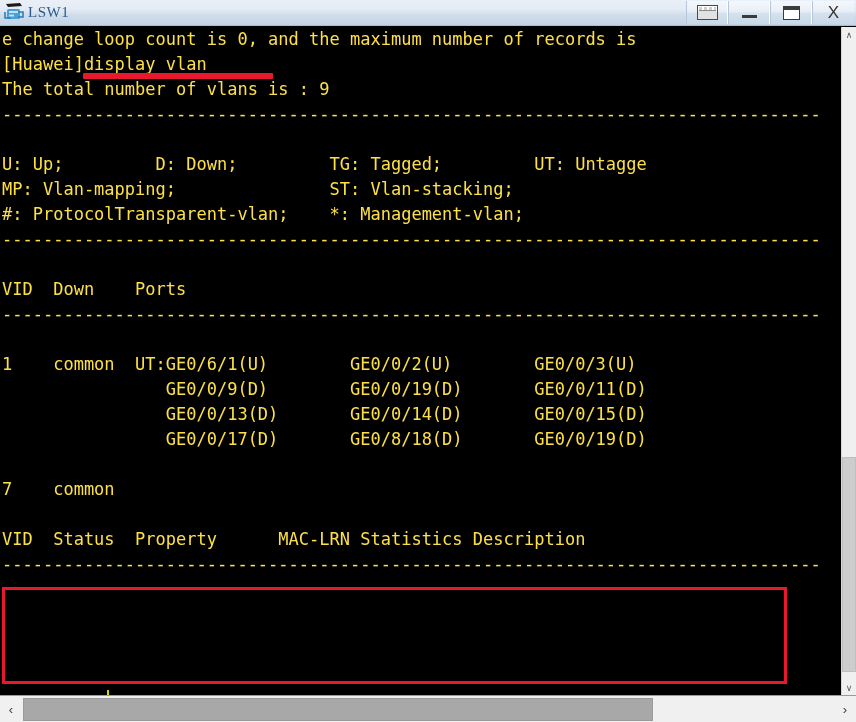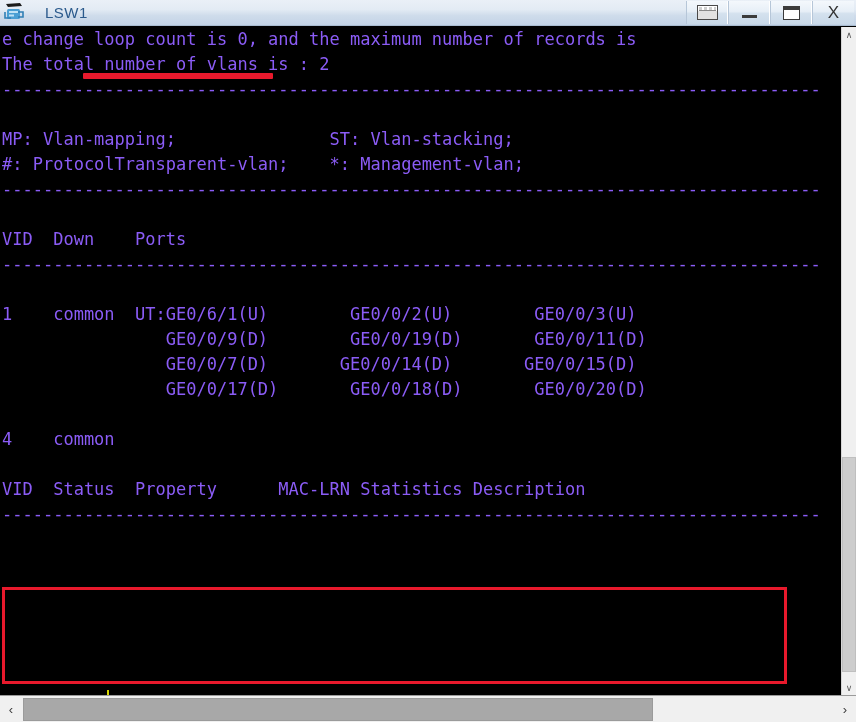--- a/index.html
+++ b/index.html
@@ -38,23 +38,23 @@
     width: 22px;
     height: 22px;
     margin-left: 3px;
     margin-top: -1px;
     flex: 0 0 auto;
     position: relative;
   }
   #title-text {
     font-size: 15px;
     color: #2b5a8c;
-    margin-left: 20px;
+    margin-left: 3px;
     letter-spacing: 0.5px;
-    font-family: Liberation Sans, sans-serif;
+    font-family: Liberation Serif, serif;
     white-space: nowrap;
   }
   #win-buttons {
     margin-left: auto;
     display: flex;
     align-items: center;
     height: 24px;
     padding-right: 2px;
   }
   .win-btn {
@@ -121,21 +121,21 @@
     font-family: "DejaVu Sans Mono", "Liberation Mono", monospace;
     font-size: 17px;
     line-height: 25px;
     color: #d4d400;
     box-sizing: border-box;
   }
   .tline {
     white-space: pre;
     height: 25px;
     padding-left: 2px;
-    color: #8b5cf6;
+    color: #fde047;
     overflow: hidden;
   }
   .tline.blank { color: transparent; }
 
   
   #red-underline {
     position: absolute;
     left: 83px;
     top: 73px;
     width: 190px;
@@ -257,36 +257,38 @@
         <span class="glyph-max"></span>
       </div>
       <div class="win-btn">
         <span class="glyph-close">X</span>
       </div>
     </div>
   </div>
 
   <div id="terminal">
     <div class="tline">e change loop count is 0, and the maximum number of records is </div>
-    <div class="tline">The total number of vlans is : 2</div>
+    <div class="tline">[Huawei]display vlan</div>
+    <div class="tline">The total number of vlans is : 9</div>
     <div class="tline">--------------------------------------------------------------------------------</div>
     <div class="tline blank">&nbsp;</div>
+    <div class="tline">U: Up;         D: Down;         TG: Tagged;         UT: Untagge</div>
     <div class="tline">MP: Vlan-mapping;               ST: Vlan-stacking;</div>
     <div class="tline">#: ProtocolTransparent-vlan;    *: Management-vlan;</div>
     <div class="tline">--------------------------------------------------------------------------------</div>
     <div class="tline blank">&nbsp;</div>
     <div class="tline">VID  Down    Ports</div>
     <div class="tline">--------------------------------------------------------------------------------</div>
     <div class="tline blank">&nbsp;</div>
     <div class="tline">1    common  UT:GE0/6/1(U)        GE0/0/2(U)        GE0/0/3(U)</div>
     <div class="tline">                GE0/0/9(D)        GE0/0/19(D)       GE0/0/11(D)</div>
-    <div class="tline">                GE0/0/7(D)       GE0/0/14(D)       GE0/0/15(D)</div>
-    <div class="tline">                GE0/0/17(D)       GE0/0/18(D)       GE0/0/20(D)</div>
-    <div class="tline blank">&nbsp;</div>
-    <div class="tline">4    common</div>
+    <div class="tline">                GE0/0/13(D)       GE0/0/14(D)       GE0/0/15(D)</div>
+    <div class="tline">                GE0/0/17(D)       GE0/8/18(D)       GE0/0/19(D)</div>
+    <div class="tline blank">&nbsp;</div>
+    <div class="tline">7    common</div>
     <div class="tline blank">&nbsp;</div>
     <div class="tline">VID  Status  Property      MAC-LRN Statistics Description</div>
     <div class="tline">--------------------------------------------------------------------------------</div>
     <div class="tline blank">&nbsp;</div>
 
   </div>
 
   <div id="red-underline"></div>
   <div id="red-box"></div>
   <div id="caret"></div>

